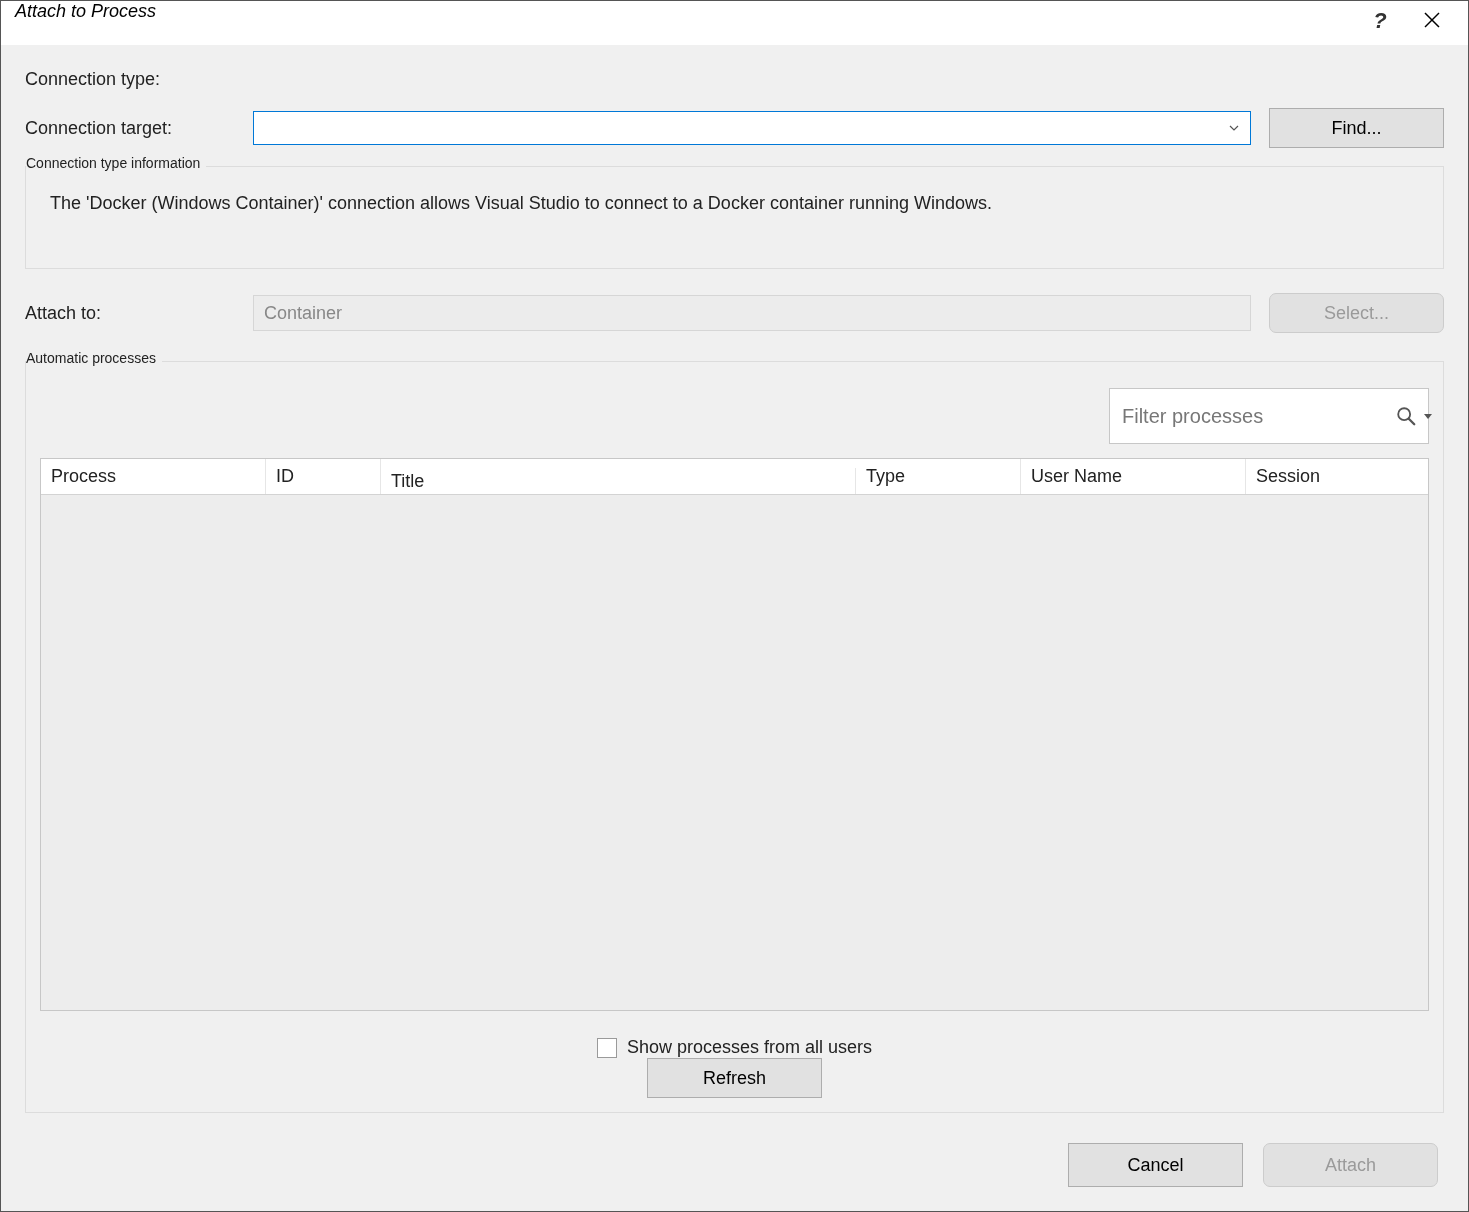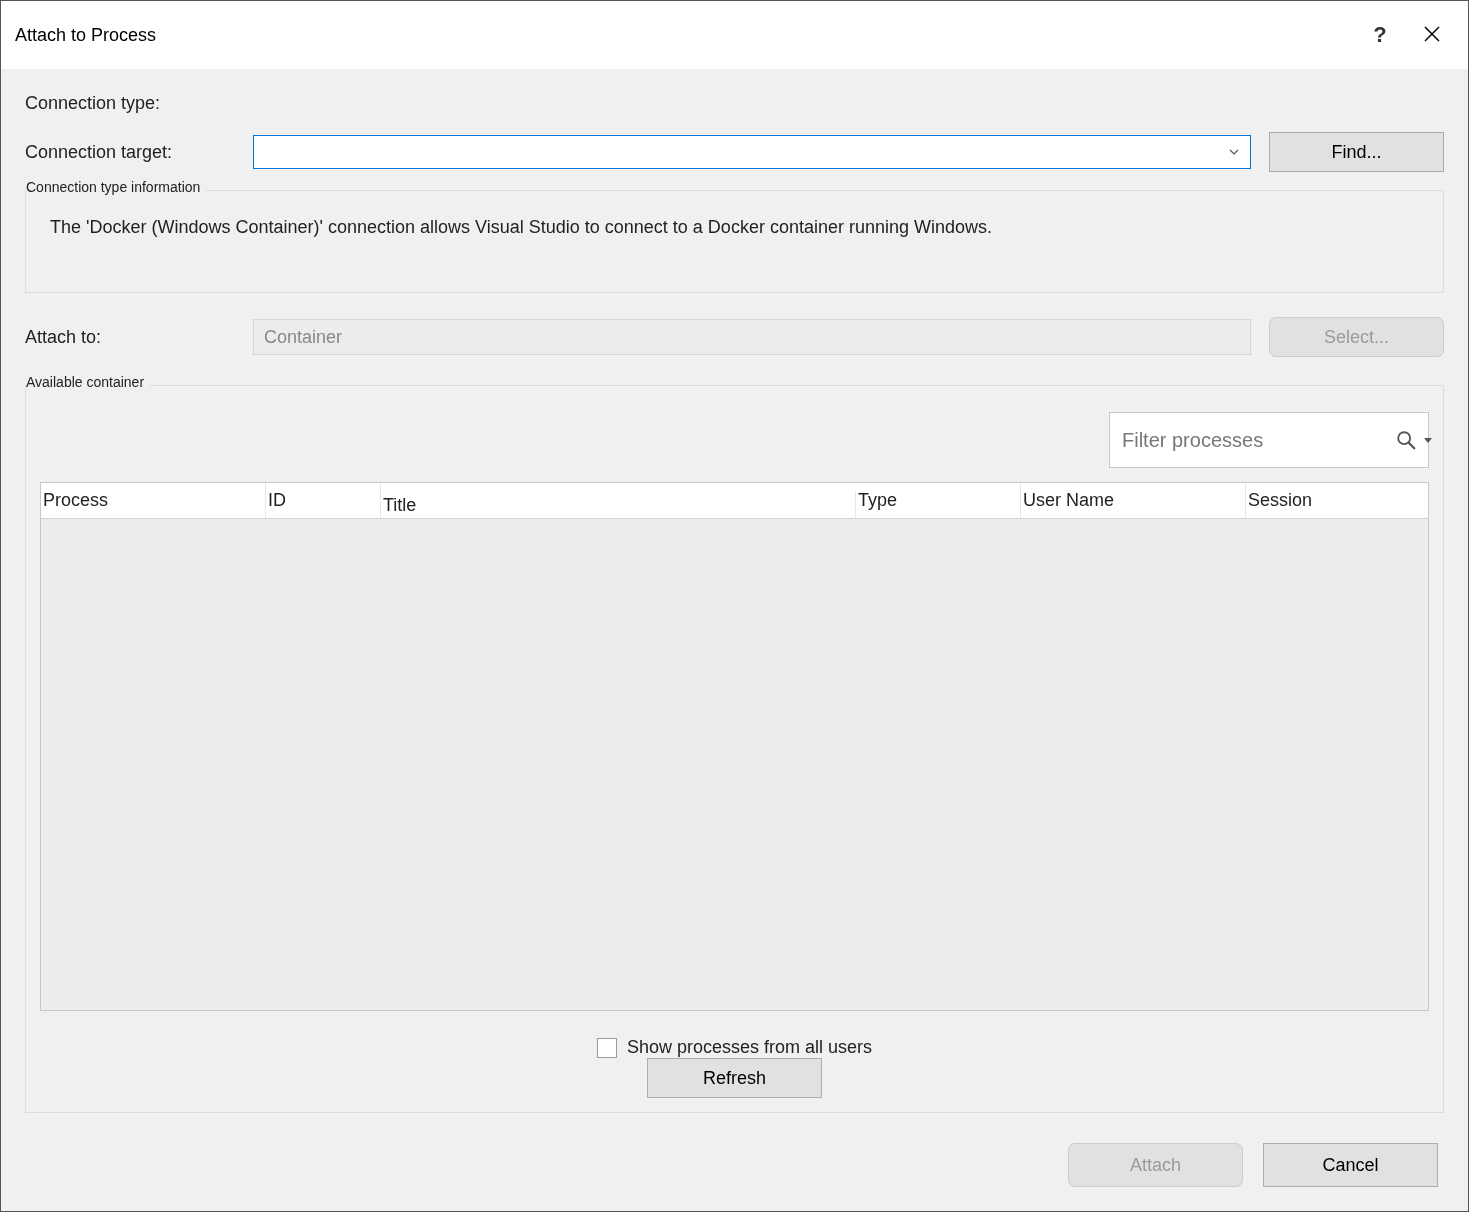--- a/index.html
+++ b/index.html
@@ -3,22 +3,22 @@
 <meta charset="utf-8">
 <style>
   * { box-sizing: border-box; font-family: "Segoe UI", Arial, sans-serif; }
   body { margin: 0; padding: 0; background: #fff; }
   .window {
     width: 1469px; height: 1212px;
     background: #fff; border: 1px solid #555;
     display: flex; flex-direction: column;
   }
   .titlebar {
-    height: 68px; display: flex; align-items: center;
-    padding: 0 10px 0 14px; color: #000;
+    height: 44px; display: flex; 
+    padding: 0 10px 0 14px; color: #000; font-style: italic;
   }
   .titlebar-title { font-size: 18px; flex: 1; }
   .titlebar-btn {
     width: 52px; height: 40px; display: flex; align-items: center; justify-content: center;
     font-size: 20px; color: #333; cursor: pointer;
   }
   .titlebar-btn.help { font-size: 22px; font-weight: bold; }
   .titlebar-btn.close svg { width: 16px; height: 16px; }
 
   .body {
@@ -89,21 +89,21 @@
   .filter-box .mag svg { width:22px; height:22px; }
   .filter-box .dd { margin-left:6px; }
   .filter-box .dd svg { width:10px; height:10px; }
 
   .table {
     flex:1; border:1px solid #c7c7c7; background:#ededed; display:flex; flex-direction:column;
     min-height: 380px;
   }
   .thead { height:36px; background:#fff; border-bottom:1px solid #d3d3d3; display:flex; }
   .th {
-    font-size:18px; color:#222; display:flex; align-items:center; padding:0 2px;
+    font-size:18px; color:#222; display:flex; align-items:center; padding:0 10px;
     border-right:1px solid #e6e6e6;
   }
   .th:last-child { border-right:none; }
   .c-process { flex: 0 0 225px; }
   .c-id { flex: 0 0 115px; }
   .c-title { flex: 0 0 475px; margin-top: 9px; }
   .c-type { flex: 0 0 165px; }
   .c-user { flex: 0 0 225px; }
   .c-session { flex: 1; }
 
@@ -169,21 +169,21 @@
       <div class="form-label">Attach to:</div>
       <div class="attach-field">
         <span>Container</span>
       </div>
       <div class="btn disabled">
         <span>Select...</span>
       </div>
     </div>
 
     <div class="procs-group">
-      <div class="groupbox-label">Available container</div>
+      <div class="groupbox-label">Automatic processes</div>
 
       <div class="filter-row">
         <div class="filter-box">
           <input type="text" placeholder="Filter processes" style="">
           <span class="mag">
             <svg viewBox="0 0 24 24">
                 <circle cx="10" cy="10" r="6.5" fill="none" stroke="#555" stroke-width="2"></circle>
                 <line x1="15" y1="15" x2="21" y2="21" stroke="#555" stroke-width="2.5" stroke-linecap="round"></line>
               </svg>
           </span>
@@ -212,22 +212,22 @@
           <div class="chk"></div>
           <div class="chk-label">Show processes from all users</div>
         </div>
         <div class="btn">
           <span>Refresh</span>
         </div>
       </div>
     </div>
 
     <div class="footer">
+      <div class="btn">
+        <span>Cancel</span>
+      </div>
       <div class="btn disabled">
         <span>Attach</span>
       </div>
-      <div class="btn">
-        <span>Cancel</span>
-      </div>
     </div>
 
   </div>
 </div>
 
 </body></html>

